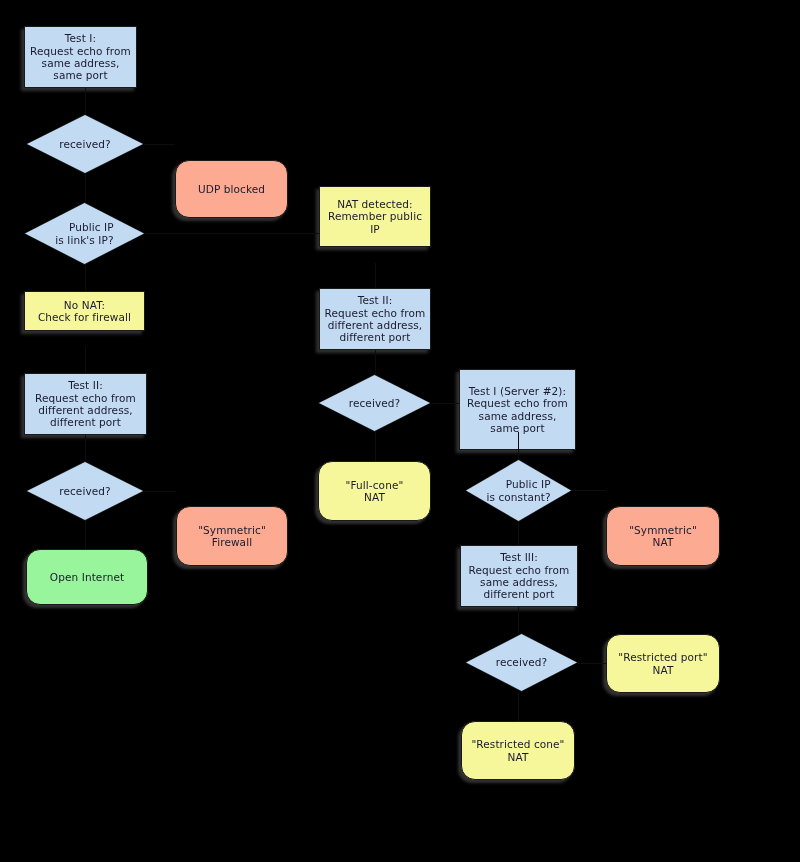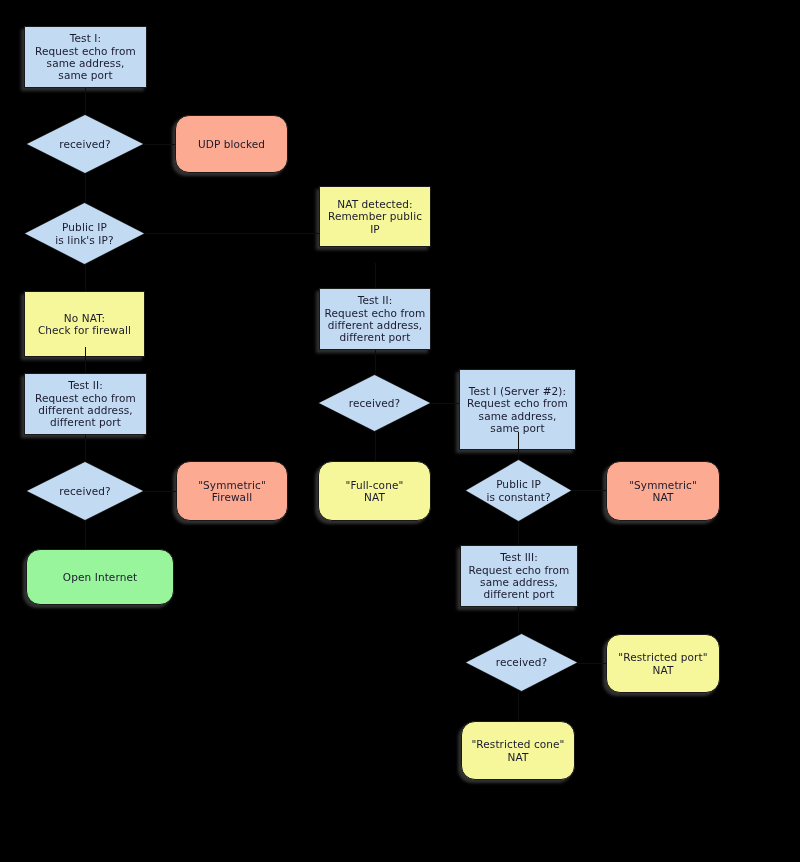--- a/index.html
+++ b/index.html
@@ -41,20 +41,21 @@
   .node.round {
     border: 1px solid #1a1a1a;
     border-radius: 14px;
     box-shadow: -3px 3px 3px rgba(90,90,90,0.55);
   }
   
   .node.diamond {
     background: transparent !important;
     border: none;
     box-shadow: none;
+    text-align: right;
   }
   .node.diamond .dia-shape {
     position: absolute;
     left: 0; top: 0; right: 0; bottom: 0;
     clip-path: polygon(50% 0%, 100% 50%, 50% 100%, 0% 50%);
     background: #1a1a1a;
     filter: drop-shadow(-3px 3px 2px rgba(90,90,90,0.5));
   }
   .node.diamond .dia-fill {
     position: absolute;
@@ -63,21 +64,21 @@
     background: #c2dbf2;
   }
   .node .label {
     position: relative;
     z-index: 3;
     padding: 0 4px;
   }
   
   .fill-blue   { background: #c2dbf2; }
   .fill-yellow { background: #f6f79a; }
-  .fill-salmon { background: #fcab92; }
+  .fill-salmon { background: #fcab92; margin-top: 45px; }
   .fill-green  { background: #99f59b; }
 
   
   .edge {
     position: absolute;
     background: #0d0d0d;
     z-index: 1;
   }
   .edge.v { width: 1px; }
   .edge.h { height: 1px; }
@@ -98,31 +99,31 @@
     <div class="edge v" style="left: 375px; top: 432px; width: 1px; height: 29px;"></div>
     <div class="edge v" style="left: 518px; top: 432px; width: 1px; height: 27px;"></div>
     <div class="edge h" style="left: 572px; top: 490px; width: 34px; height: 1px;"></div>
     <div class="edge v" style="left: 518px; top: 522px; width: 1px; height: 23px;"></div>
     <div class="edge v" style="left: 85px; top: 435px; width: 1px; height: 26px;"></div>
     <div class="edge h" style="left: 144px; top: 491px; width: 32px; height: 1px;"></div>
     <div class="edge v" style="left: 85px; top: 521px; width: 1px; height: 28px;"></div>
     <div class="edge v" style="left: 518px; top: 607px; width: 1px; height: 26px;"></div>
     <div class="edge h" style="left: 578px; top: 663px; width: 28px; height: 1px;"></div>
     <div class="edge v" style="left: 518px; top: 692px; width: 1px; height: 29px;"></div>
-    <div class="node rect fill-blue" style="left: 24px; top: 26px; width: 123px; height: 62px;"><div class="label">Test I:
+    <div class="node rect fill-blue" style="left: 24px; top: 26px; width: 113px; height: 62px;"><div class="label">Test I:
 Request echo from
 same address,
 same port</div></div>
     <div class="node diamond fill-blue" style="left: 26px; top: 114px; width: 118px; height: 60px;"><div class="dia-shape"></div><div class="dia-fill" style="background: rgb(194, 219, 242);"></div><div class="label">received?</div></div>
     <div class="node round fill-salmon" style="left: 175px; top: 115px; width: 113px; height: 58px;"><div class="label">UDP blocked</div></div>
     <div class="node diamond fill-blue" style="left: 24px; top: 202px; width: 121px; height: 63px;"><div class="dia-shape"></div><div class="dia-fill" style="background: rgb(194, 219, 242);"></div><div class="label">Public IP
 is link's IP?</div></div>
     <div class="node rect fill-yellow" style="left: 319px; top: 186px; width: 112px; height: 61px;"><div class="label">NAT detected:
 Remember public IP</div></div>
-    <div class="node rect fill-yellow" style="left: 24px; top: 291px; width: 121px; height: 66px;"><div class="label">No NAT:
+    <div class="node rect fill-yellow" style="left: 24px; top: 291px; width: 121px; height: 40px;"><div class="label">No NAT:
 Check for firewall</div></div>
     <div class="node rect fill-blue" style="left: 319px; top: 288px; width: 112px; height: 62px;"><div class="label">Test II:
 Request echo from
 different address,
 different port</div></div>
     <div class="node rect fill-blue" style="left: 24px; top: 373px; width: 123px; height: 62px;"><div class="label">Test II:
 Request echo from
 different address,
 different port</div></div>
     <div class="node diamond fill-blue" style="left: 318px; top: 374px; width: 113px; height: 58px;"><div class="dia-shape"></div><div class="dia-fill" style="background: rgb(194, 219, 242);"></div><div class="label">received?</div></div>
@@ -132,21 +133,21 @@
 same port</div></div>
     <div class="node diamond fill-blue" style="left: 26px; top: 461px; width: 118px; height: 60px;"><div class="dia-shape"></div><div class="dia-fill" style="background: rgb(194, 219, 242);"></div><div class="label">received?</div></div>
     <div class="node round fill-salmon" style="left: 176px; top: 461px; width: 112px; height: 60px;"><div class="label">"Symmetric"
 Firewall</div></div>
     <div class="node round fill-yellow" style="left: 318px; top: 461px; width: 113px; height: 60px;"><div class="label">"Full-cone"
 NAT</div></div>
     <div class="node diamond fill-blue" style="left: 465px; top: 459px; width: 107px; height: 63px;"><div class="dia-shape"></div><div class="dia-fill" style="background: rgb(194, 219, 242);"></div><div class="label">Public IP
 is constant?</div></div>
     <div class="node round fill-salmon" style="left: 606px; top: 461px; width: 114px; height: 60px;"><div class="label">"Symmetric"
 NAT</div></div>
-    <div class="node round fill-green" style="left: 26px; top: 549px; width: 148px; height: 56px;"><div class="label">Open Internet</div></div>
+    <div class="node round fill-green" style="left: 26px; top: 549px; width: 122px; height: 56px;"><div class="label">Open Internet</div></div>
     <div class="node rect fill-blue" style="left: 460px; top: 545px; width: 118px; height: 62px;"><div class="label">Test III:
 Request echo from
 same address,
 different port</div></div>
     <div class="node diamond fill-blue" style="left: 465px; top: 633px; width: 113px; height: 59px;"><div class="dia-shape"></div><div class="dia-fill" style="background: rgb(194, 219, 242);"></div><div class="label">received?</div></div>
     <div class="node round fill-yellow" style="left: 606px; top: 634px; width: 114px; height: 59px;"><div class="label">"Restricted port"
 NAT</div></div>
     <div class="node round fill-yellow" style="left: 461px; top: 721px; width: 114px; height: 59px;"><div class="label">"Restricted cone"
 NAT</div></div>
   </div>

